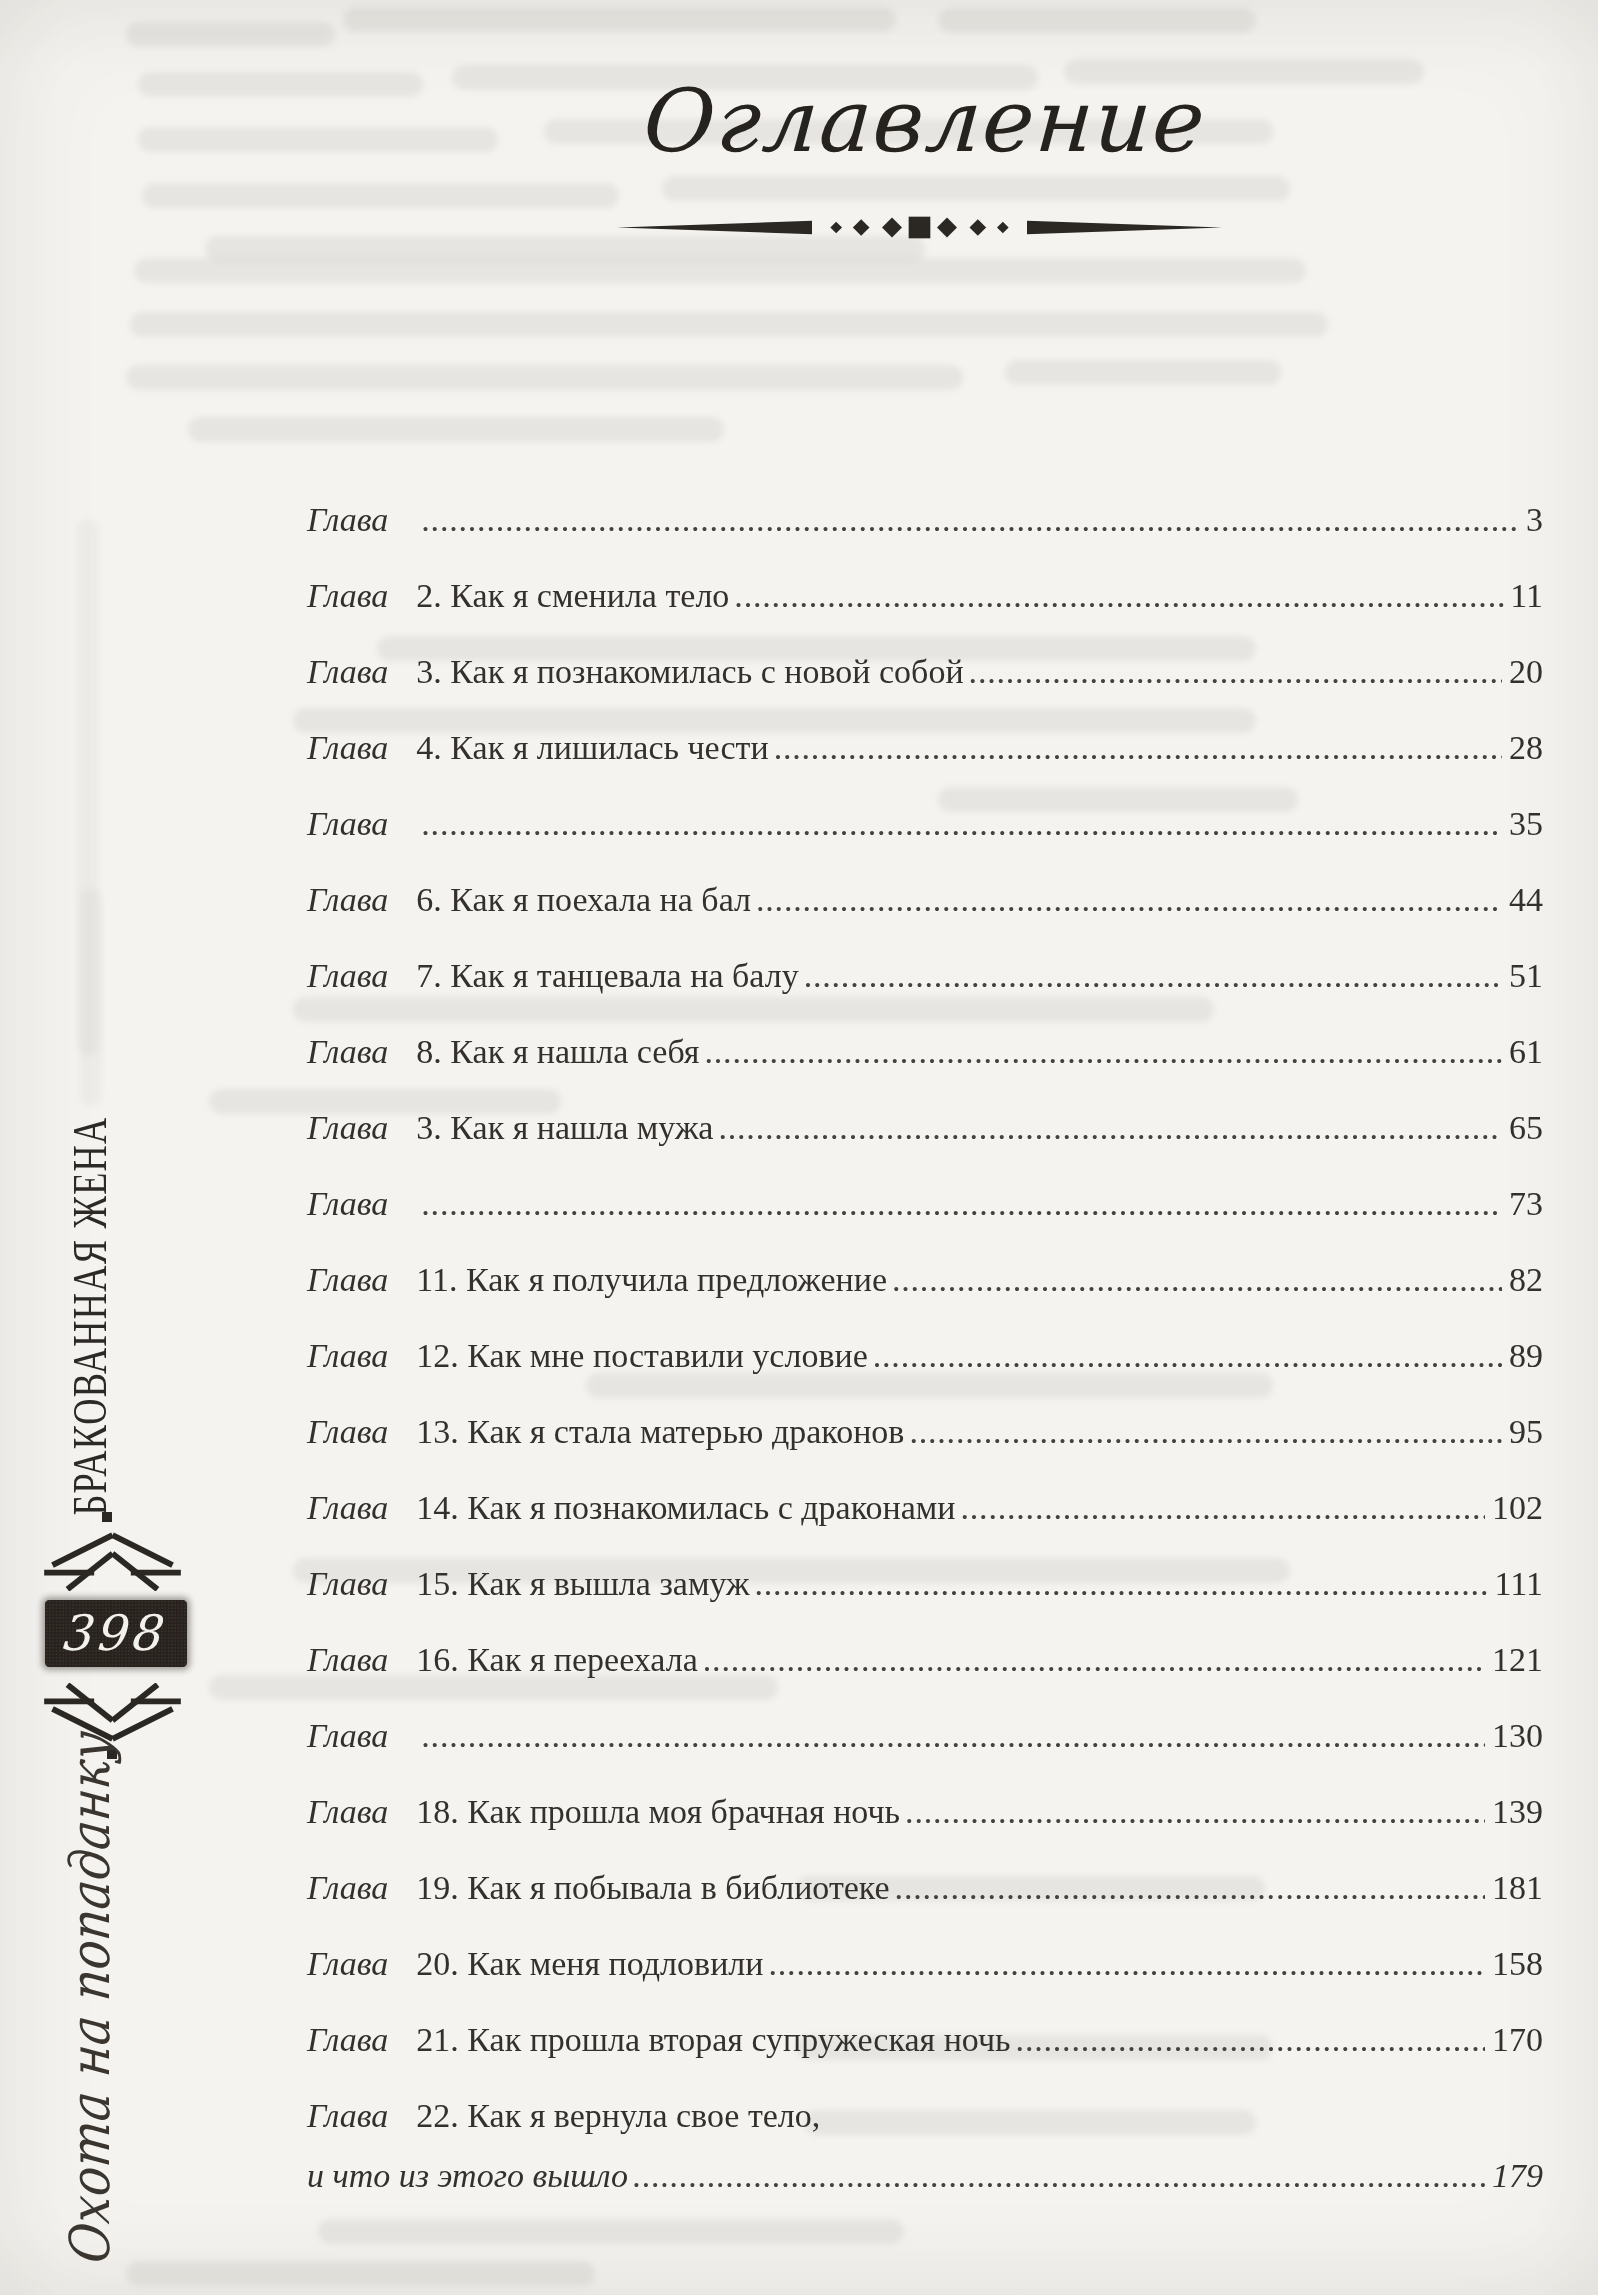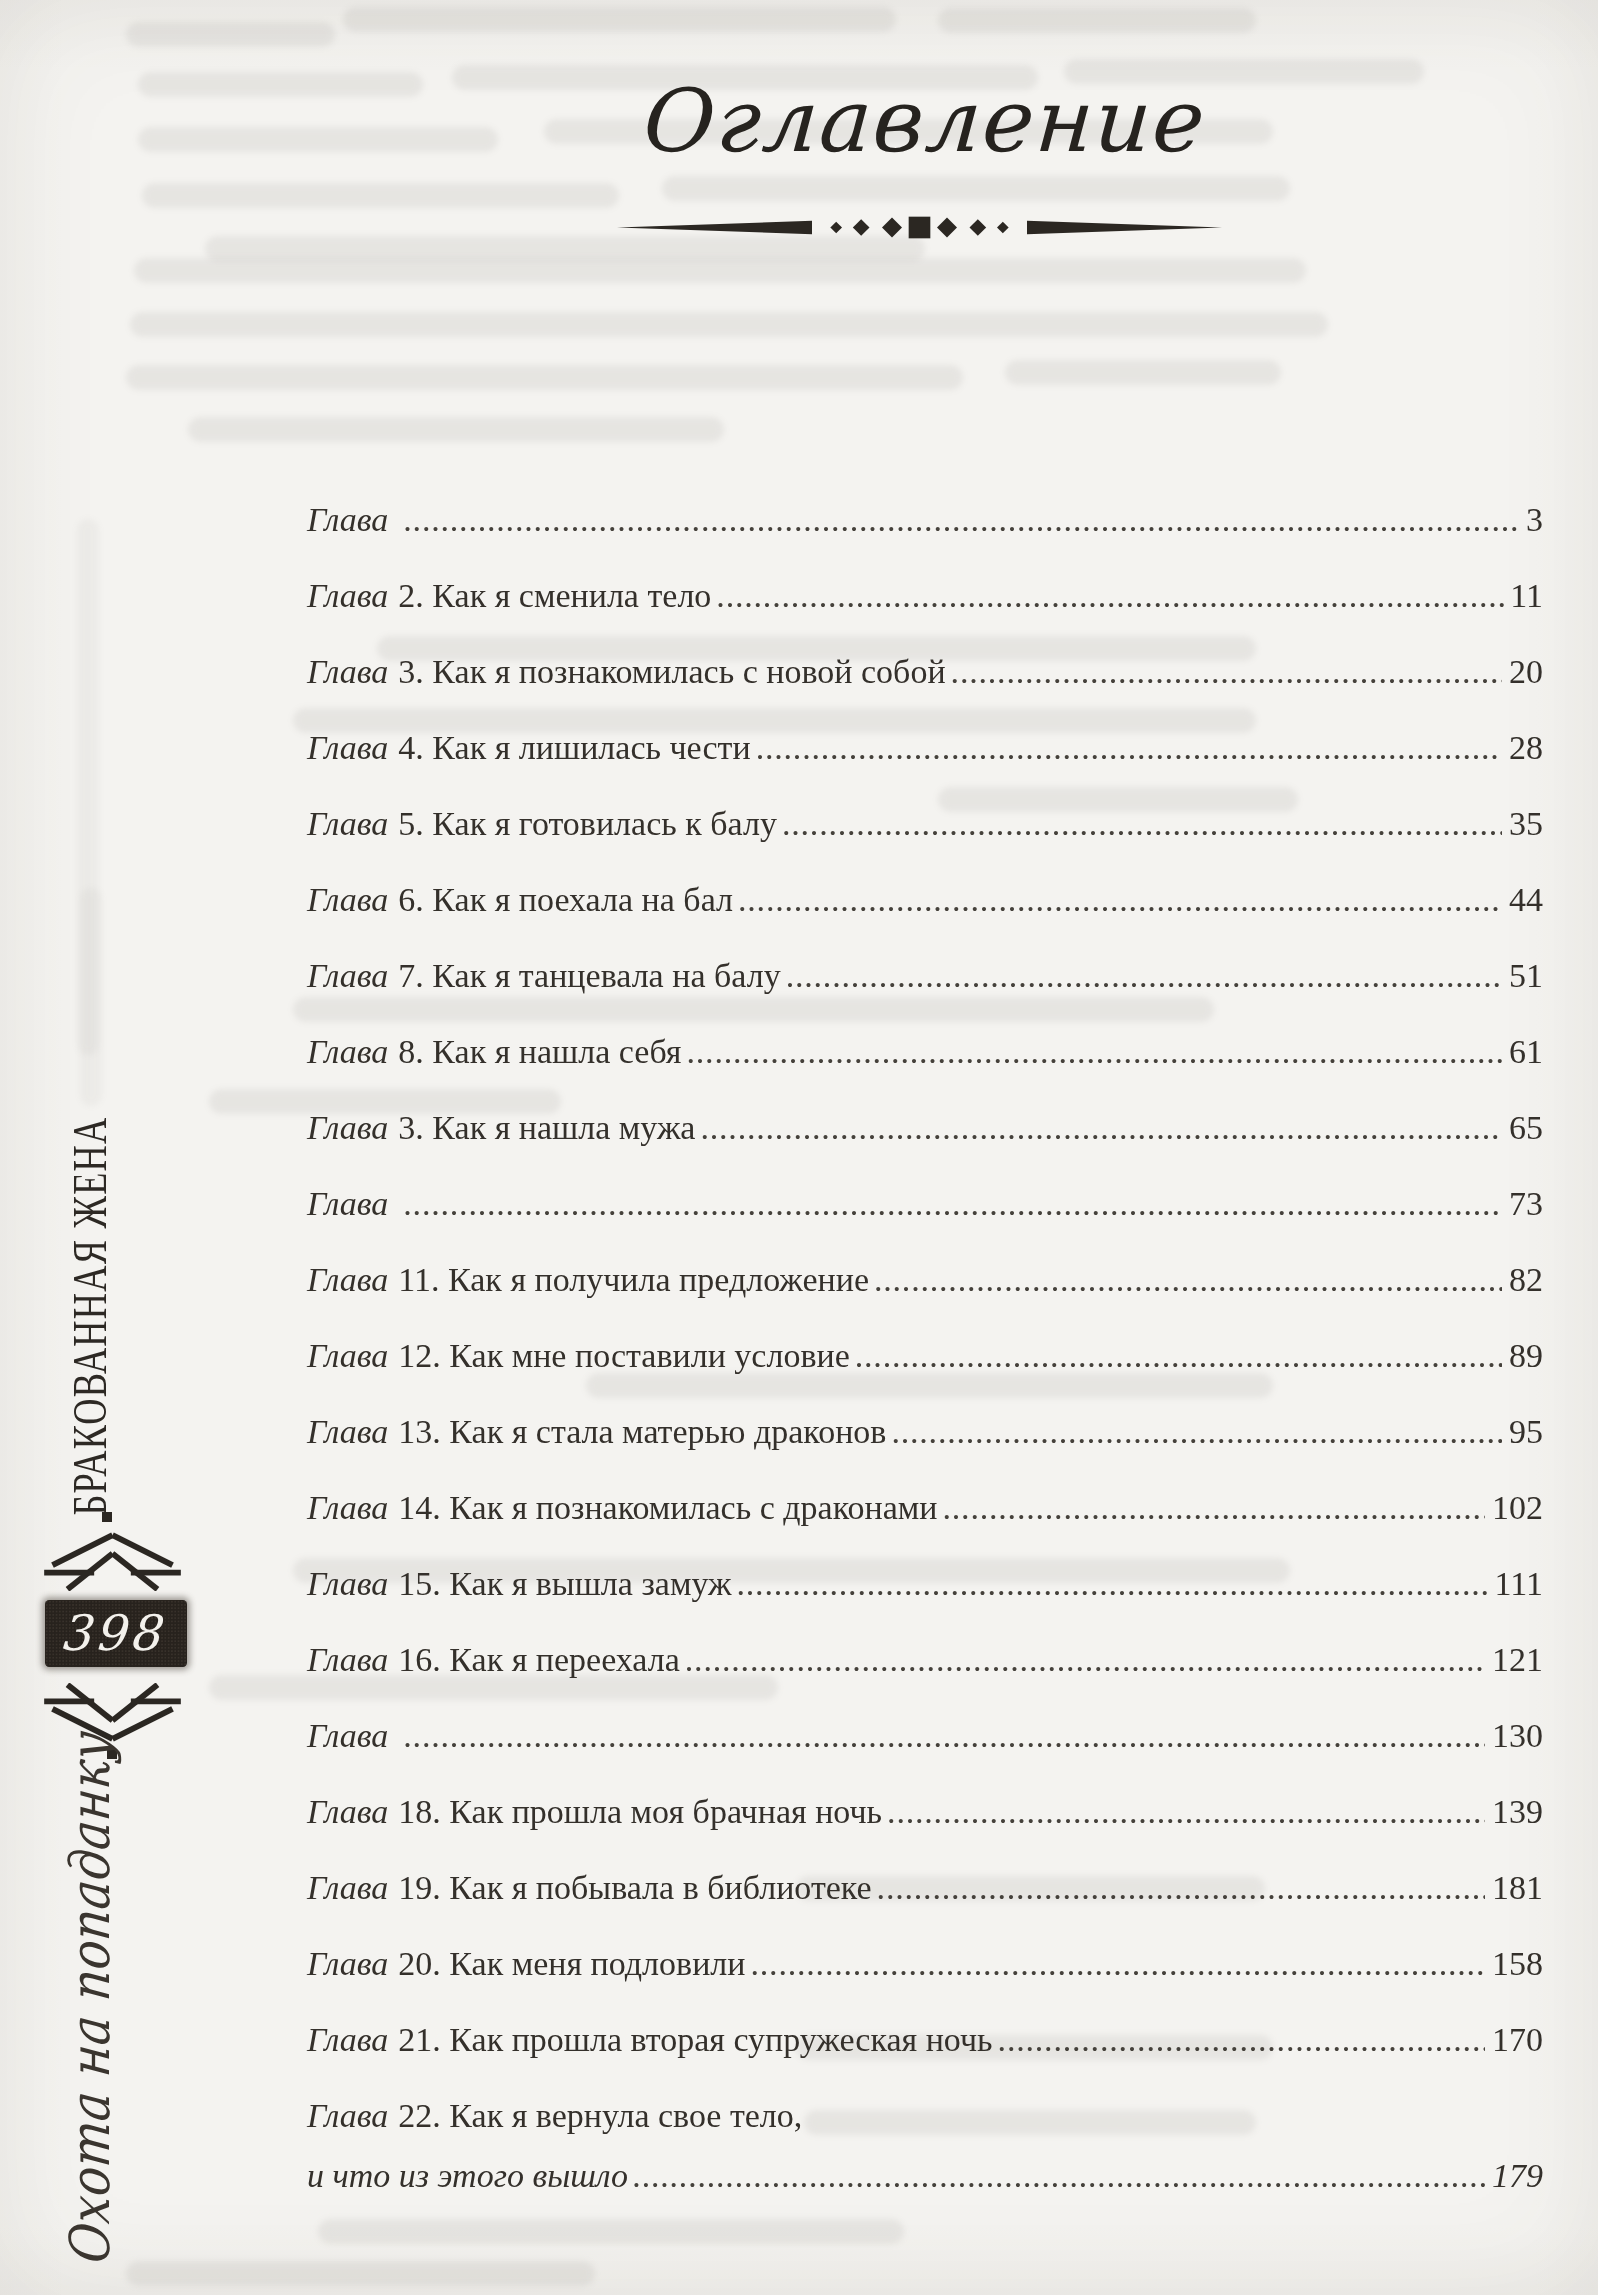--- a/index.html
+++ b/index.html
@@ -32,21 +32,21 @@
     color:#26231f;
     letter-spacing:1.7px;
     transform:skewX(-4deg);
   }
   
   #divider{position:absolute;left:614px;top:210px;}
   
   #toc{position:absolute;left:307px;top:482px;width:1236px;}
   .row{display:flex;height:76px;line-height:76px;font-size:34px;white-space:nowrap;}
   .row.tail{height:59px;line-height:44px;font-style:italic;}
-  .pfx{font-style:italic;margin-right:10px;text-align:center;}
+  .pfx{font-style:italic;margin-right:28px;text-align:center;}
   .ttl{}
   .leader{
     flex:1;overflow:hidden;white-space:nowrap;
     font-size:34px;letter-spacing:0.8px;color:#45413b;
     margin:0 6.7px 0 5px;min-width:25px;
   }
   .pagenum{}
   
   .vtext{
     position:absolute;white-space:nowrap;
@@ -154,21 +154,20 @@
         <span class="pagenum">20</span>
       </div>
       <div class="row">
         <span class="pfx">Глава</span>
         <span class="ttl">4. Как я лишилась чести</span>
         <span class="leader">........................................................................................................................</span>
         <span class="pagenum">28</span>
       </div>
       <div class="row">
         <span class="pfx">Глава</span>
-        <span class="ttl">5. Как я готовилась к балу</span>
         <span class="leader">........................................................................................................................</span>
         <span class="pagenum">35</span>
       </div>
       <div class="row">
         <span class="pfx">Глава</span>
         <span class="ttl">6. Как я поехала на бал</span>
         <span class="leader">........................................................................................................................</span>
         <span class="pagenum">44</span>
       </div>
       <div class="row">

